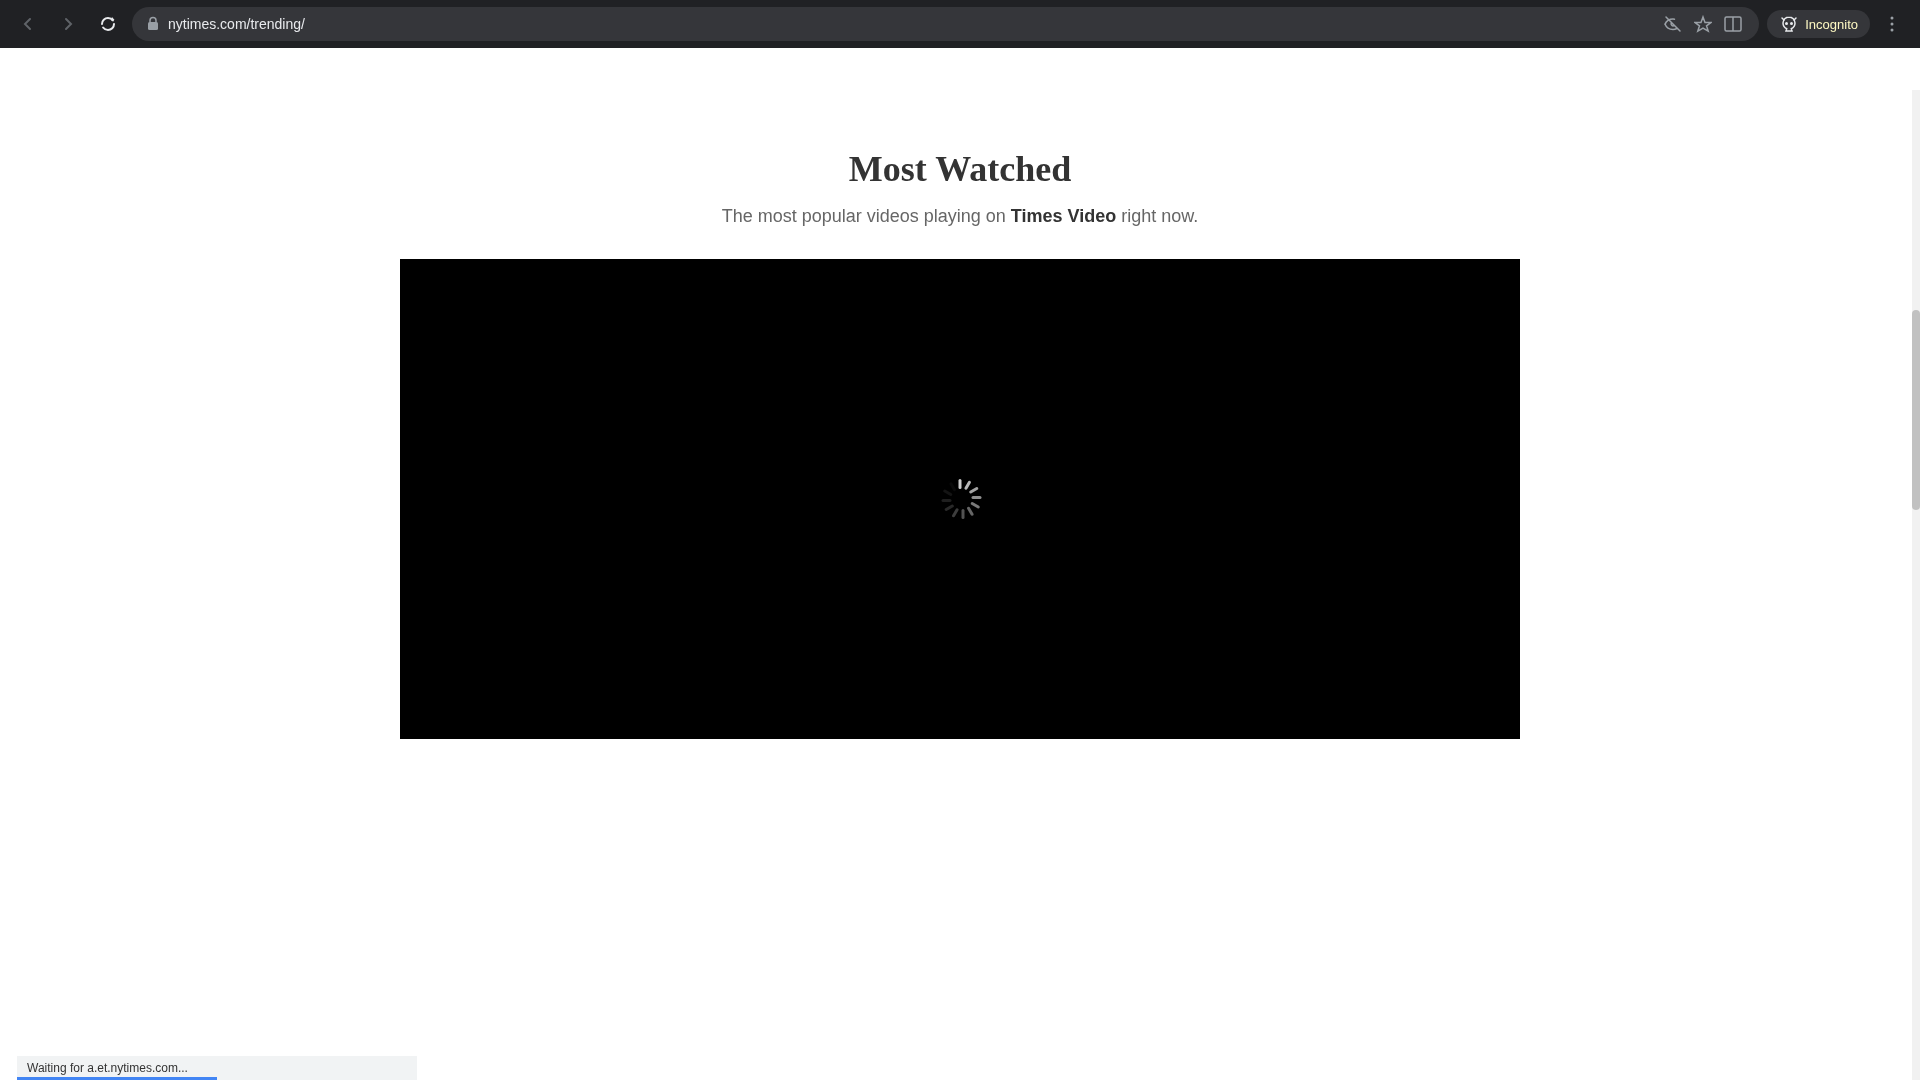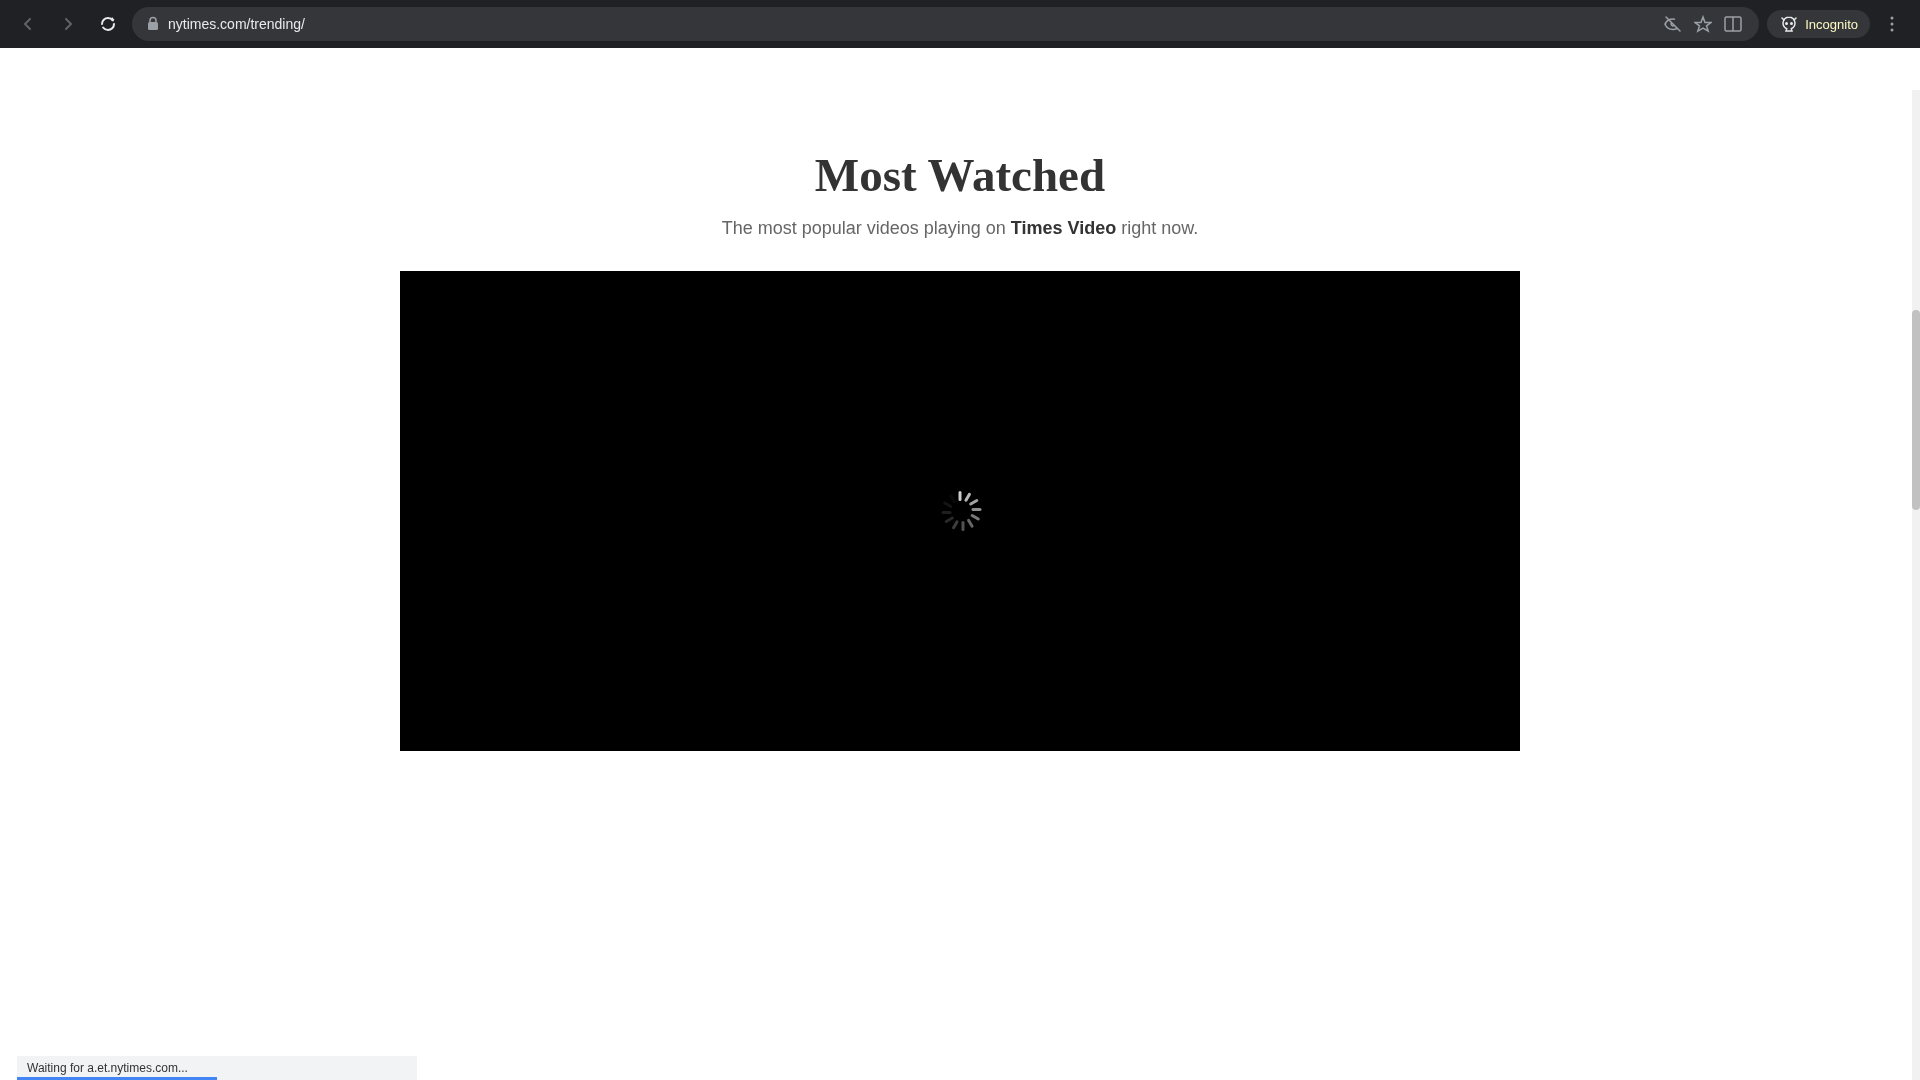--- a/index.html
+++ b/index.html
@@ -251,21 +251,21 @@
 
     .page-inner {
       display: flex;
       flex-direction: column;
       align-items: center;
       padding-top: 100px;
     }
 
     .page-title {
       font-family: Georgia, 'Times New Roman', serif;
-      font-size: 47px;
+      font-size: 36px;
       font-weight: 700;
       color: #333;
       margin-bottom: 16px;
     }
 
     .page-subtitle {
       font-size: 18px;
       color: #666;
       margin-bottom: 32px;
     }

